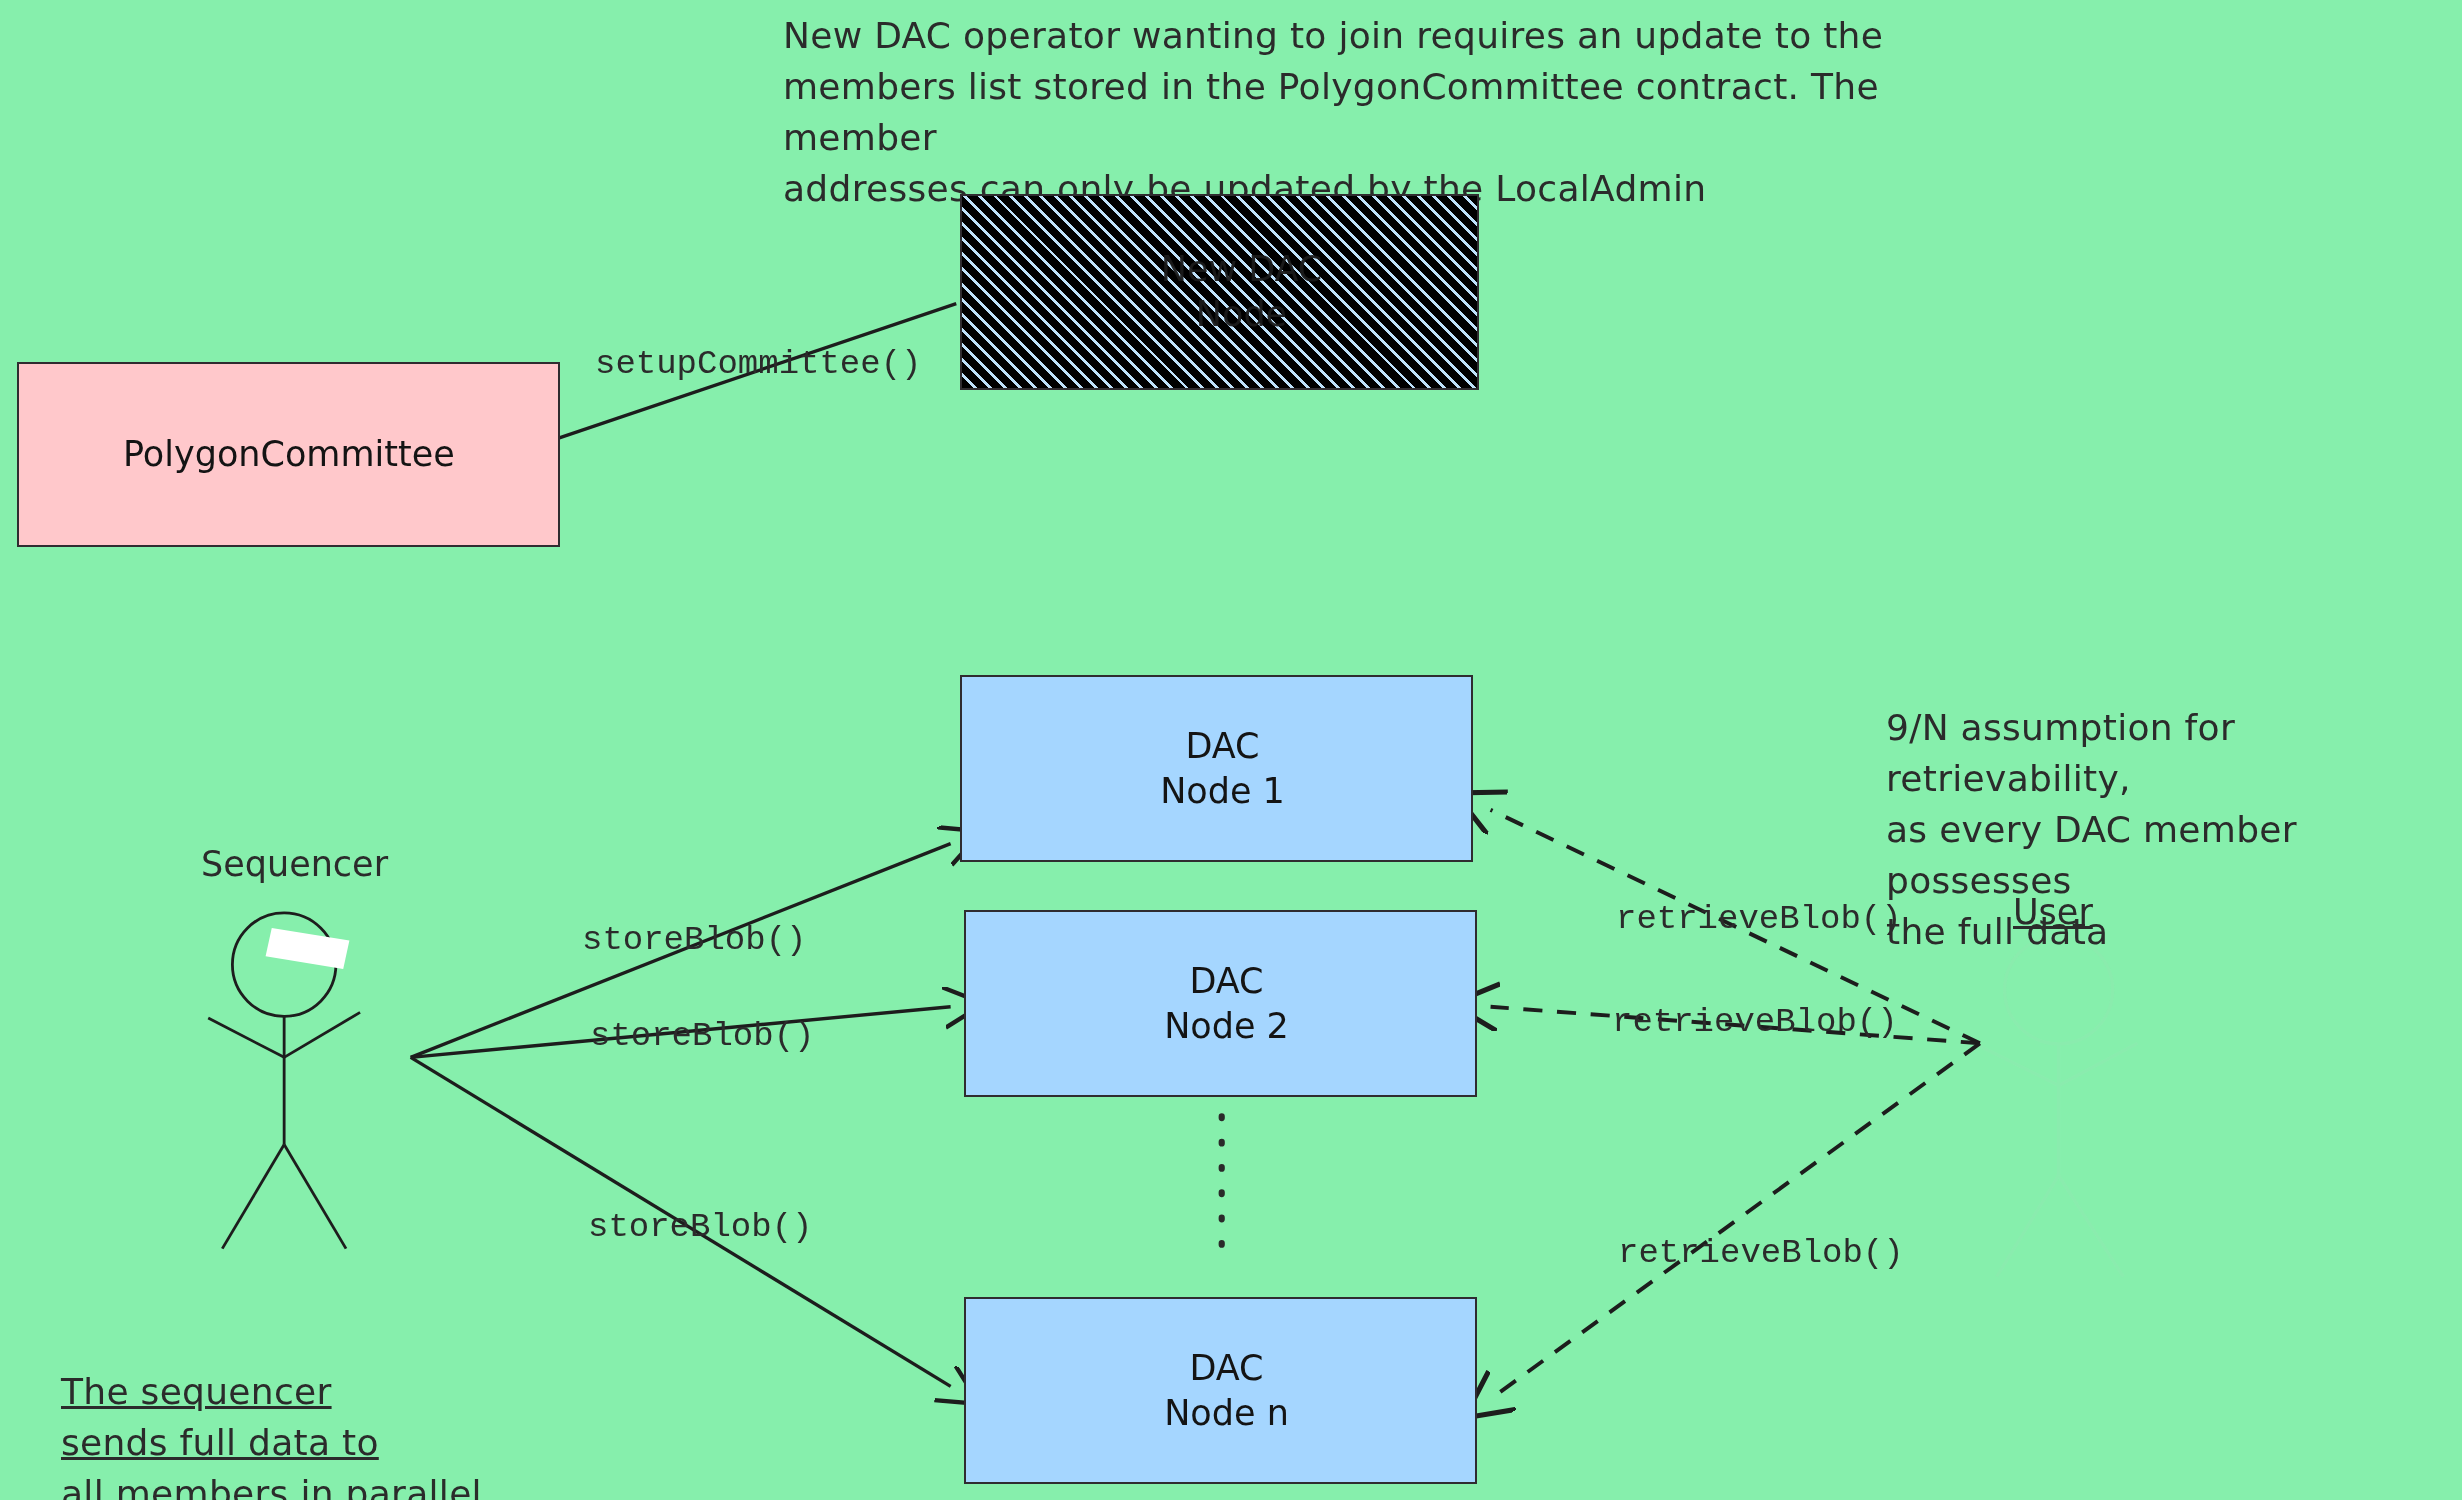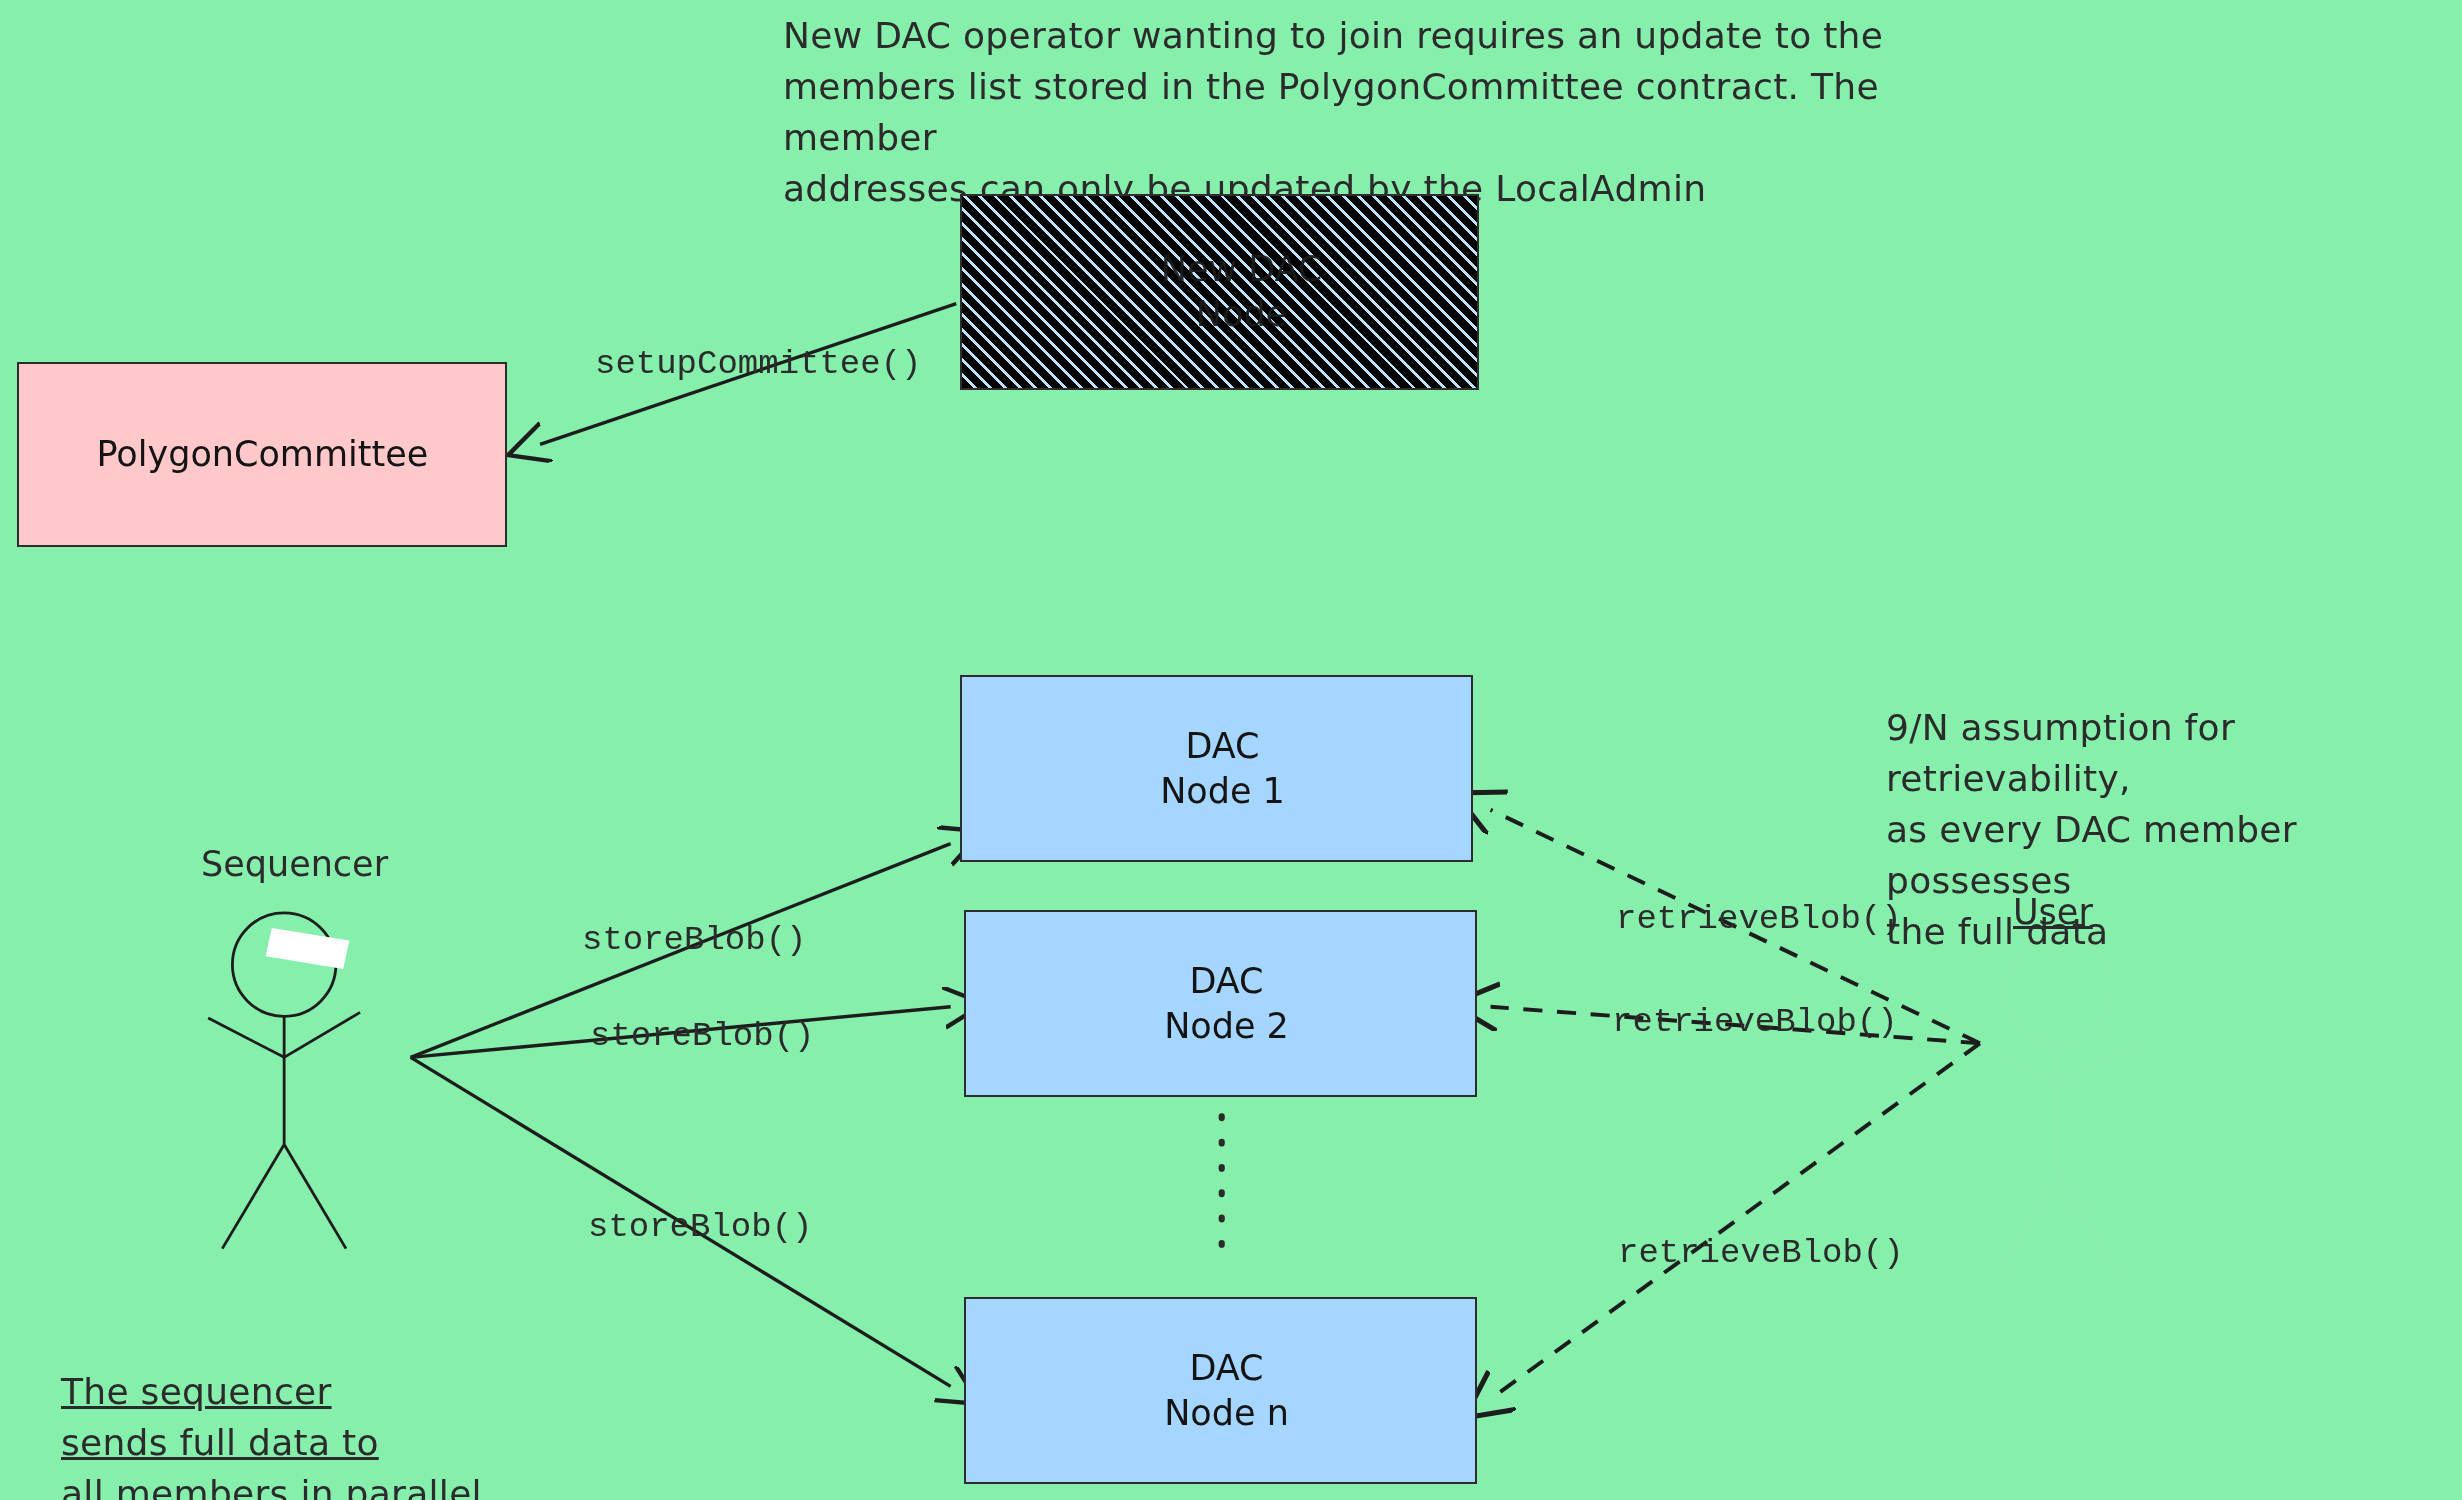--- a/index.html
+++ b/index.html
@@ -100,21 +100,21 @@
 
   <div class="note" style="left:61px;top:1366px;width:484px;text-decoration:underline;">The sequencer
 sends full data to
 all members in parallel</div>
 
   <div class="box hatch" style="left:960px;top:194px;width:519px;height:196px;padding-left:44px;">
     <div class="t" style="white-space:pre-line;">New DAC
 Node</div>
   </div>
 
-  <div class="box pink" style="left:17.4px;top:362px;width:490px;height:185px;">
+  <div class="box pink" style="left:17.4px;top:362px;width:543px;height:185px;">
     <div class="t">PolygonCommittee</div>
   </div>
 
   <div class="box blue" style="left:960px;top:675px;width:513px;height:187px;">
     <div class="t" style="white-space:pre-line;">DAC
 Node 1</div>
   </div>
 
   <div class="box blue" style="left:964px;top:910px;width:513px;height:187px;">
     <div class="t" style="white-space:pre-line;">DAC

